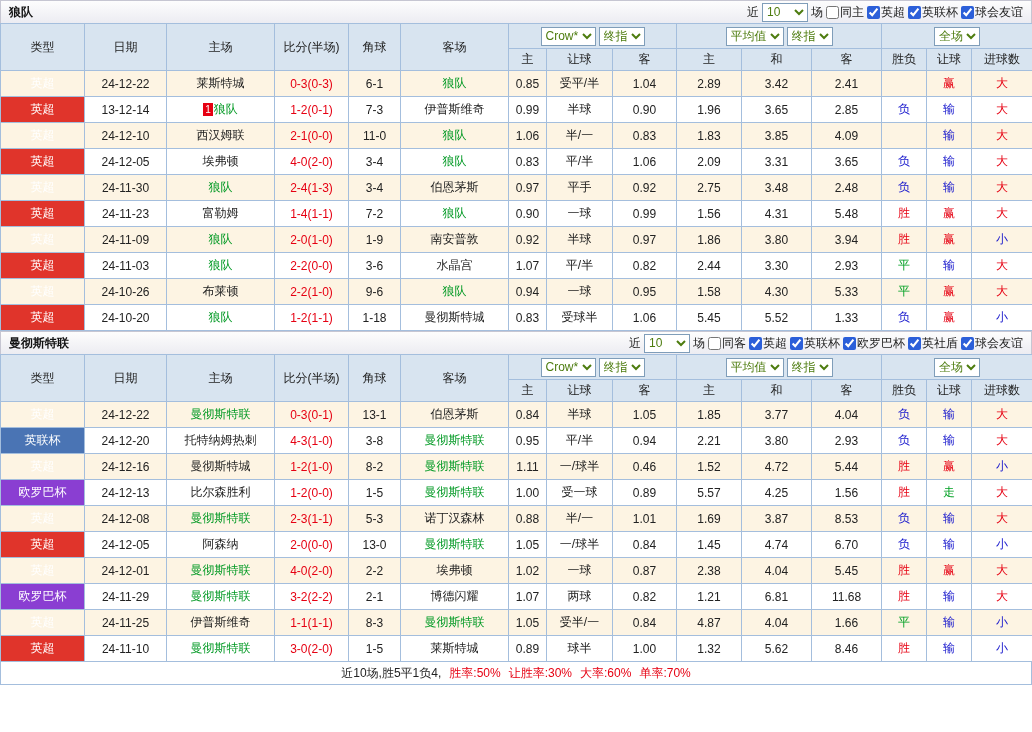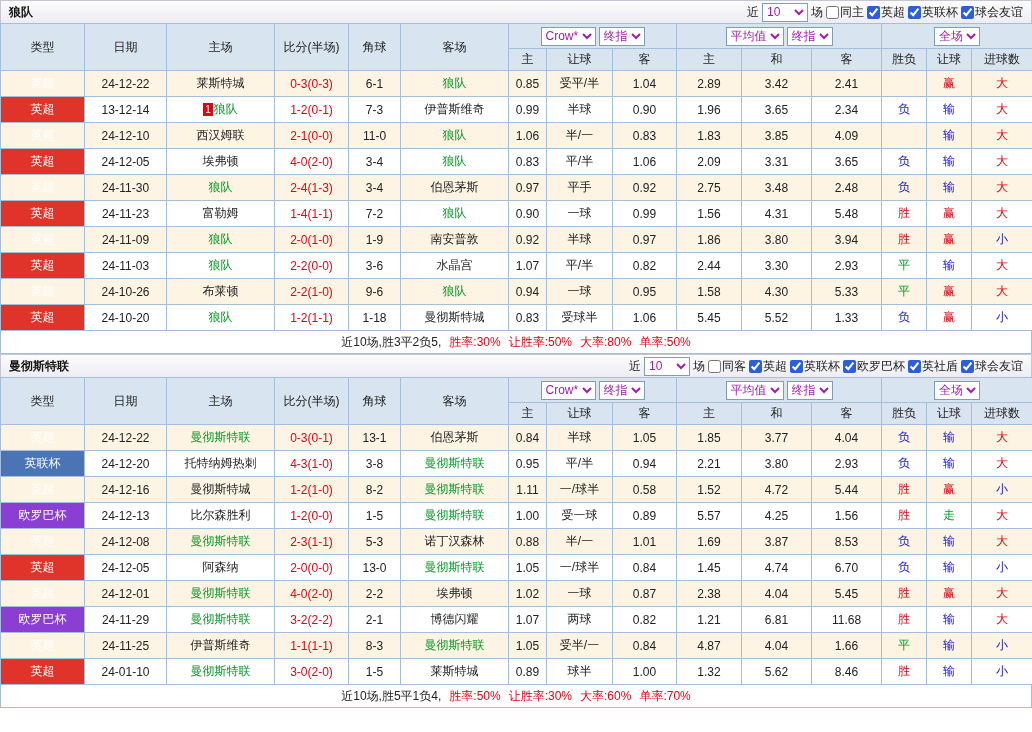--- a/index.html
+++ b/index.html
@@ -53,21 +53,21 @@
     border-bottom: none;
     display: flex; align-items: center; justify-content: space-between;
     padding: 0 8px 0 8px;
   }
   .sec-title { font-weight: bold; color: #111; }
   .filter { display: flex; align-items: center; gap: 3px; }
   .filter .cb { display: inline-flex; align-items: center; gap: 1px; cursor: pointer; }
   .filter input[type=checkbox] { width: 13px; height: 13px; accent-color: #2b5fd9; cursor: pointer; }
   select {
     font-size: 12px; height: 19px;
-    border: 1px solid #7f9db9; background: #fff; color: #a21caf;
+    border: 1px solid #7f9db9; background: #fff; color: #4d7c0f;
     font-family: inherit;
   }
   .count-select { width: 46px; }
 
   
   table { width: 1032px; border-collapse: collapse; table-layout: fixed; }
   th, td {
     border: 1px solid #a4bedd;
     text-align: center; vertical-align: middle;
     white-space: nowrap; overflow: hidden;
@@ -213,21 +213,21 @@
               <td>13-12-14</td>
               <td><span class="badge">1</span><span class="focus">狼队</span></td>
               <td class="score">1-2(0-1)</td>
               <td>7-3</td>
               <td><span>伊普斯维奇</span></td>
               <td>0.99</td>
               <td>半球</td>
               <td>0.90</td>
               <td>1.96</td>
               <td>3.65</td>
-              <td>2.34</td>
+              <td>2.85</td>
               <td style="color: rgb(21, 21, 204);">负</td>
               <td style="color: rgb(21, 21, 204);">输</td>
               <td style="color: rgb(230, 0, 18);">大</td>
             </tr>
             <tr class="odd">
               <td class="t-epl">英超</td>
               <td>24-12-10</td>
               <td><span>西汉姆联</span></td>
               <td class="score">2-1(0-0)</td>
               <td>11-0</td>
@@ -357,23 +357,20 @@
               <td>5.45</td>
               <td>5.52</td>
               <td>1.33</td>
               <td style="color: rgb(21, 21, 204);">负</td>
               <td style="color: rgb(230, 0, 18);">赢</td>
               <td style="color: rgb(21, 21, 204);">小</td>
             </tr>
           </tbody>
     </table>
 
-    <div class="summary">
-      <span>近10场,胜3平2负5,</span><span class="summary-stats"><span>胜率:30%</span><span>让胜率:50%</span><span>大率:80%</span><span>单率:50%</span></span>
-    </div>
   </section>
 
   <section class="block">
     <div class="sec-header">
       <span class="sec-title">曼彻斯特联</span>
       <div class="filter">
         <span>近</span>
         <select class="count-select">
           <option>10</option>
         </select>
@@ -500,21 +497,21 @@
             </tr>
             <tr class="odd">
               <td class="t-epl">英超</td>
               <td>24-12-16</td>
               <td><span>曼彻斯特城</span></td>
               <td class="score">1-2(1-0)</td>
               <td>8-2</td>
               <td><span class="focus">曼彻斯特联</span></td>
               <td>1.11</td>
               <td>一/球半</td>
-              <td>0.58</td>
+              <td>0.46</td>
               <td>1.52</td>
               <td>4.72</td>
               <td>5.44</td>
               <td style="color: rgb(230, 0, 18);">胜</td>
               <td style="color: rgb(230, 0, 18);">赢</td>
               <td style="color: rgb(21, 21, 204);">小</td>
             </tr>
             <tr class="even">
               <td class="t-uel">欧罗巴杯</td>
               <td>24-12-13</td>
@@ -612,21 +609,21 @@
               <td>0.84</td>
               <td>4.87</td>
               <td>4.04</td>
               <td>1.66</td>
               <td style="color: rgb(0, 160, 35);">平</td>
               <td style="color: rgb(21, 21, 204);">输</td>
               <td style="color: rgb(21, 21, 204);">小</td>
             </tr>
             <tr class="even">
               <td class="t-epl">英超</td>
-              <td>24-01-10</td>
+              <td>24-11-10</td>
               <td><span class="focus">曼彻斯特联</span></td>
               <td class="score">3-0(2-0)</td>
               <td>1-5</td>
               <td><span>莱斯特城</span></td>
               <td>0.89</td>
               <td>球半</td>
               <td>1.00</td>
               <td>1.32</td>
               <td>5.62</td>
               <td>8.46</td>

